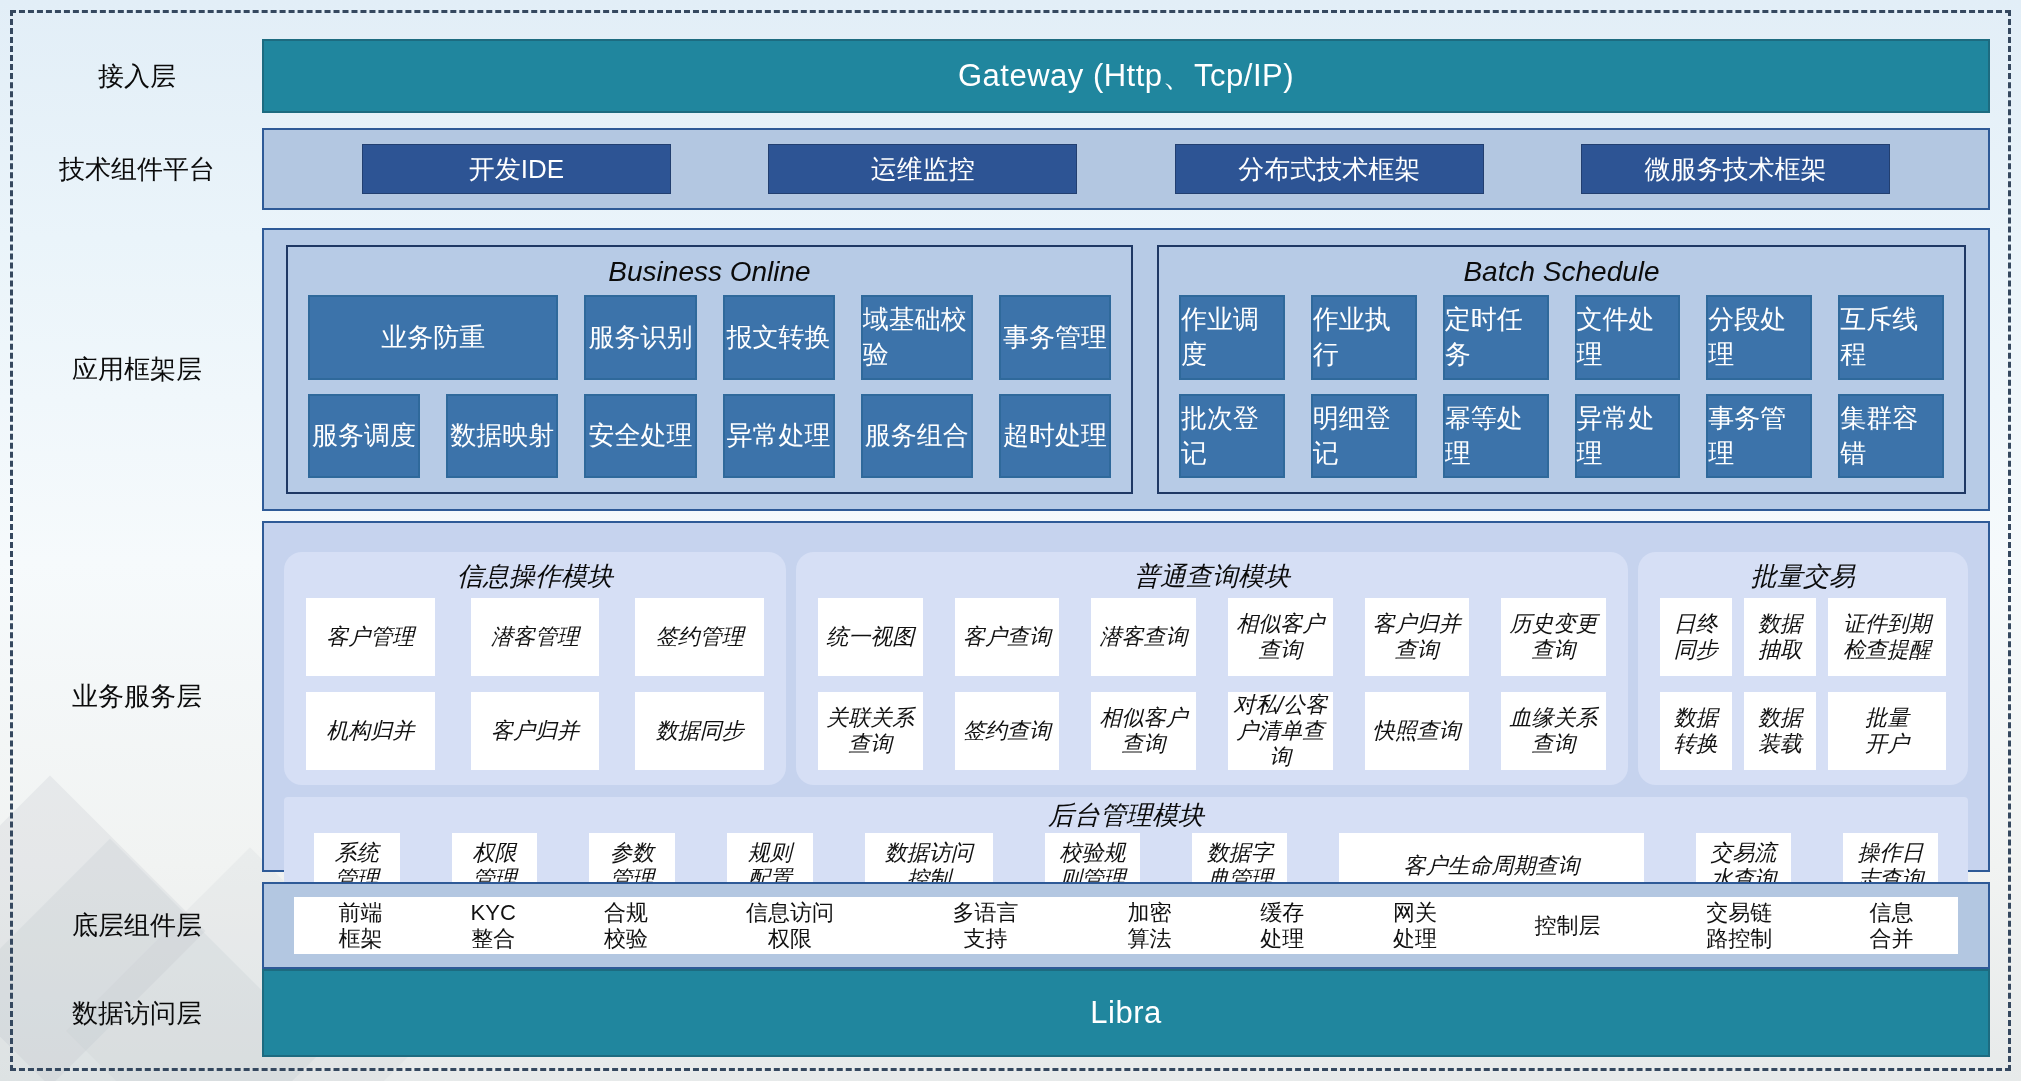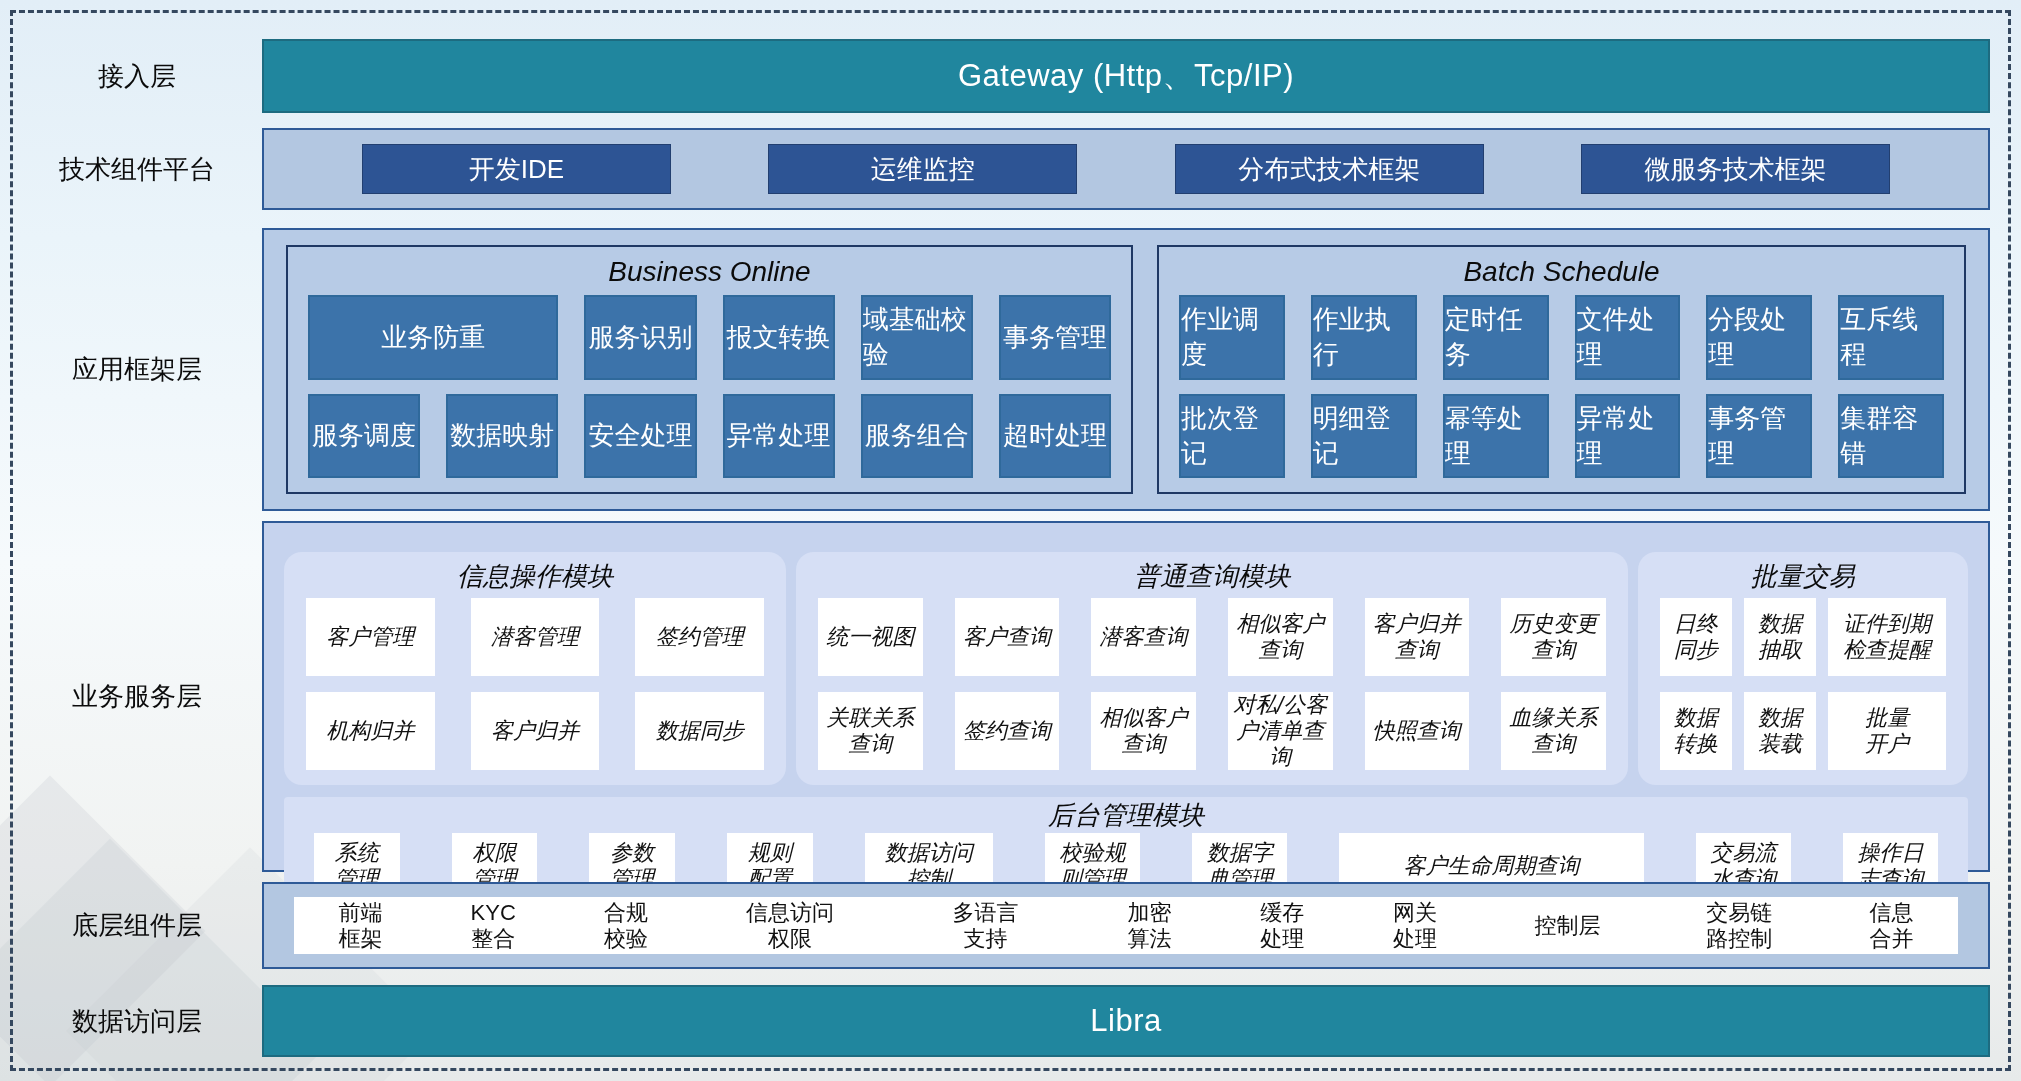--- a/index.html
+++ b/index.html
@@ -19,21 +19,21 @@
   .content{position:absolute;left:12px;top:12px;right:12px;bottom:12px;display:flex;flex-direction:column;z-index:1;}
   .row{display:flex;}
   .row-label{flex:0 0 250px;display:flex;align-items:center;justify-content:center;font-size:26px;color:#0b0b0b;}
   .row-content{flex:1;margin-right:19px;display:flex;}
 
   .row-access{margin-top:27px;height:74px;}
   .row-tech{margin-top:15px;height:82px;}
   .row-app{margin-top:18px;height:283px;}
   .row-service{margin-top:10px;height:351px;}
   .row-base{margin-top:10px;height:87px;}
-  .row-data{margin-top:16px;height:72px;justify-content:space-between;}
+  .row-data{height:88px;justify-content:space-between;}
 
   .teal-bar{
     flex:1;background:var(--teal,#20869e);border:2px solid var(--teal_border,#1d6b80);
     display:flex;align-items:center;justify-content:center;
     color:#fff;font-size:31px;letter-spacing:0.5px;
   }
 
   .tech-container{
     flex:1;background:var(--light_container,#b3c7e1);border:2px solid var(--container_border,#2e5a97);
     display:flex;align-items:center;justify-content:space-between;padding:0 98px;

